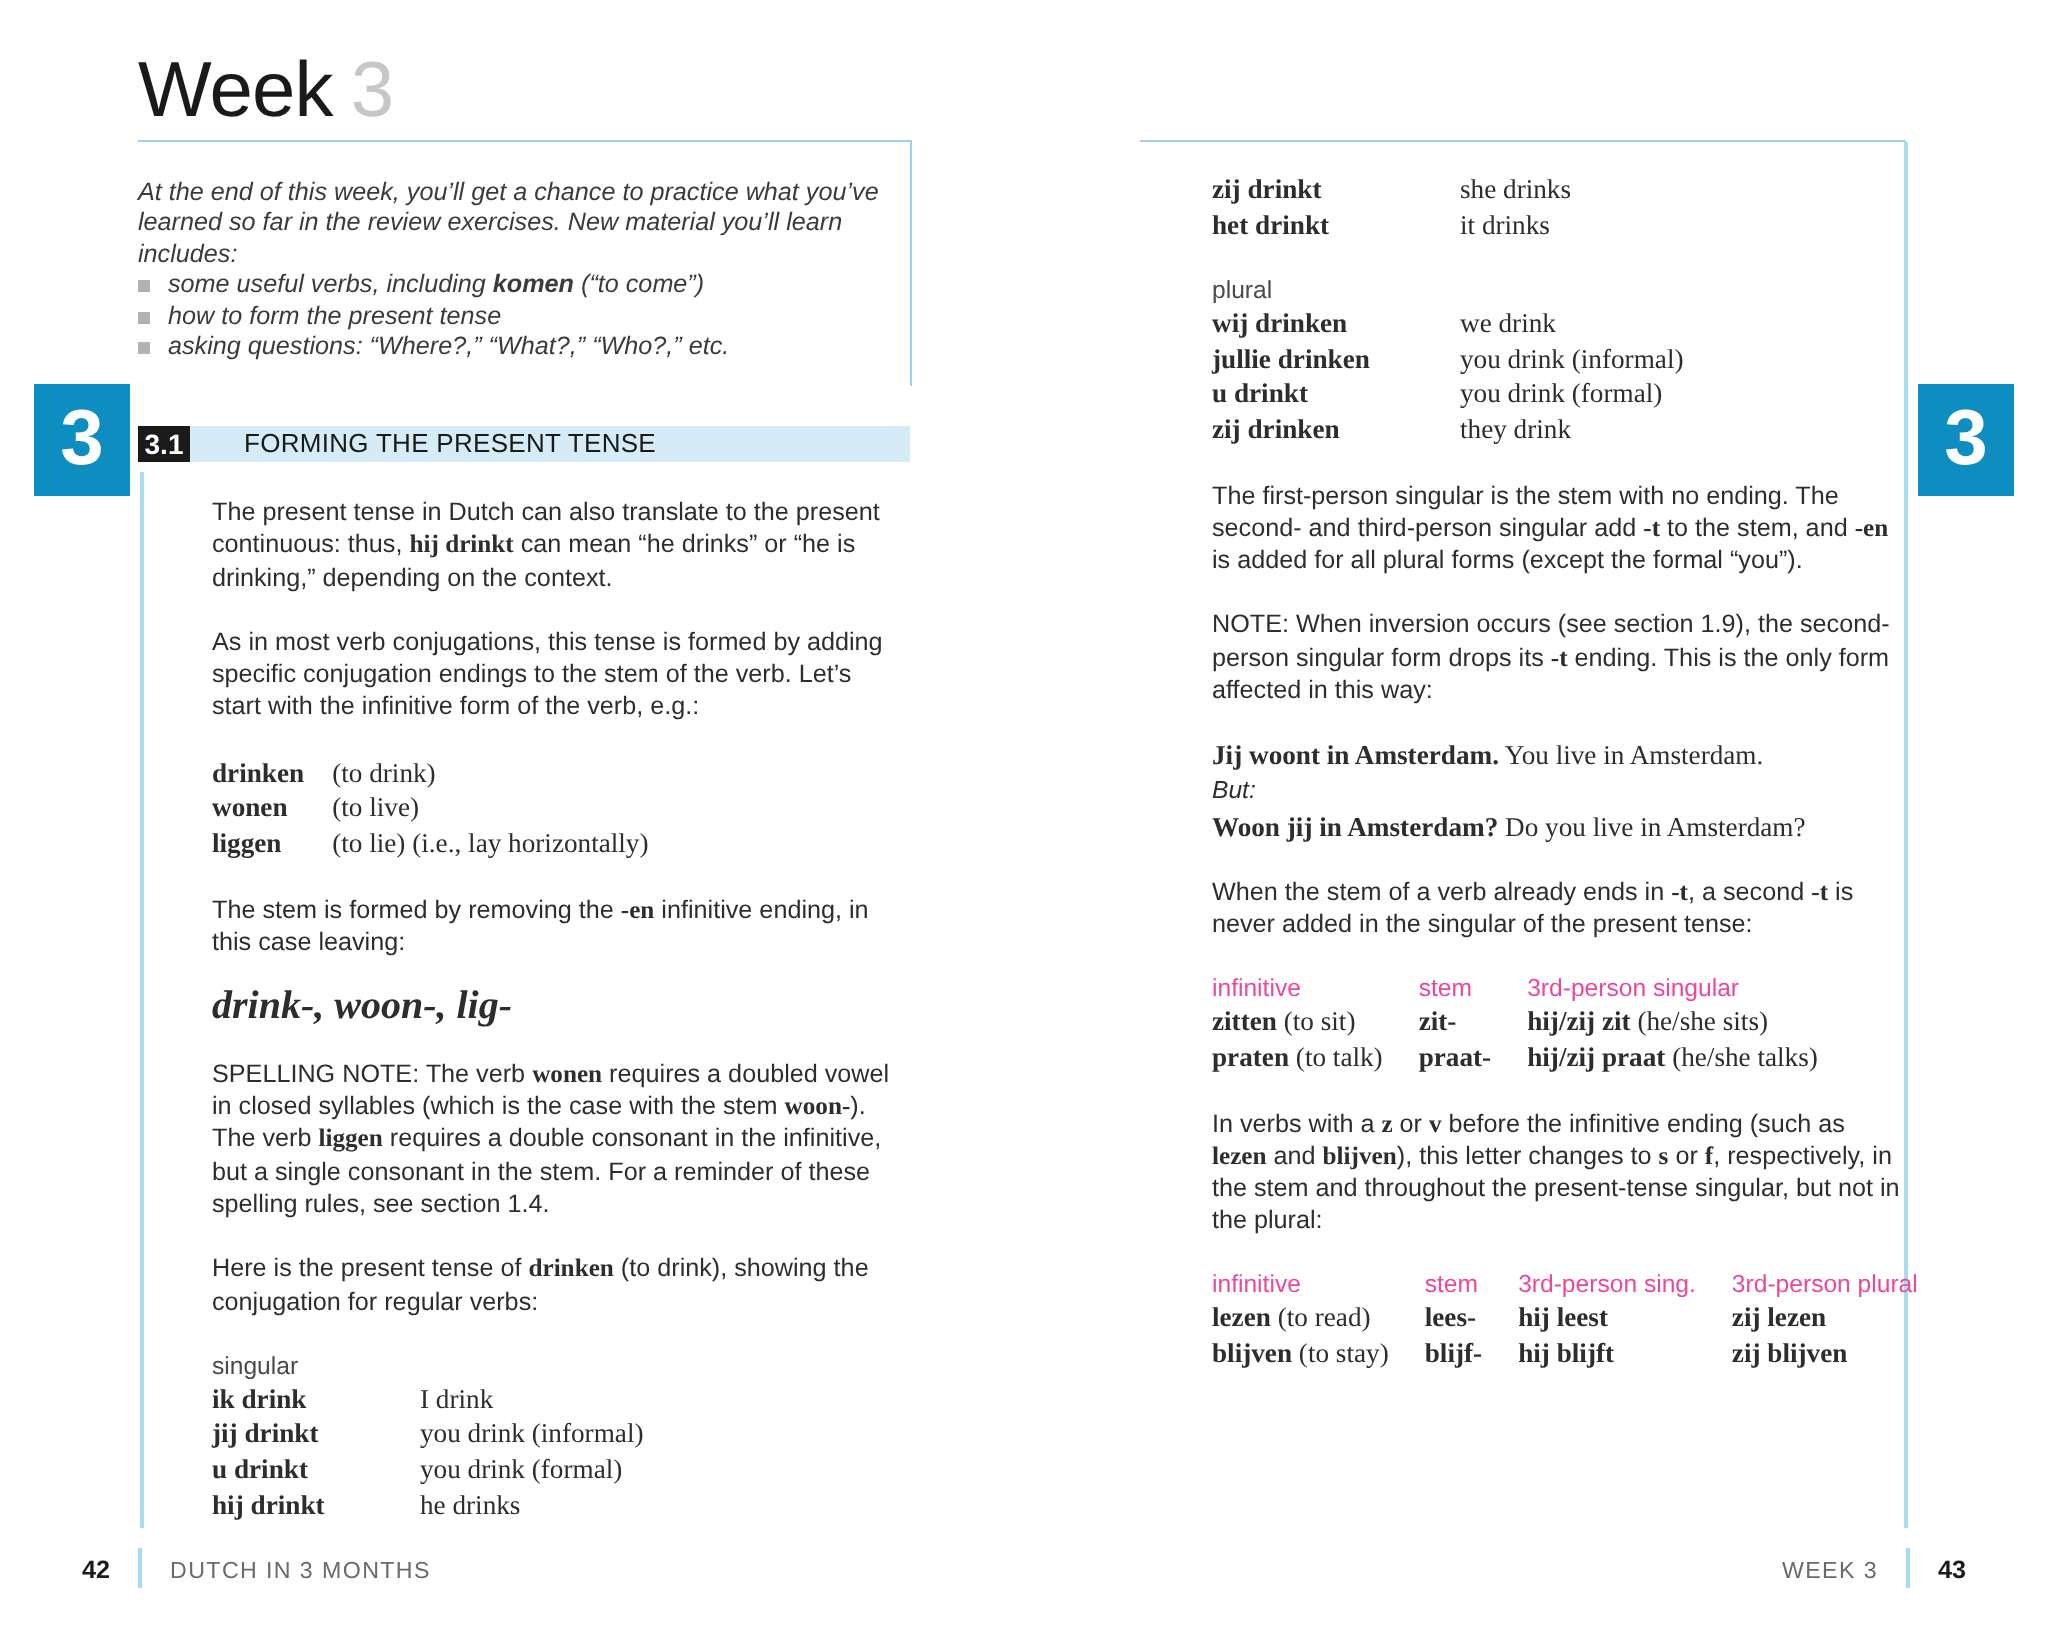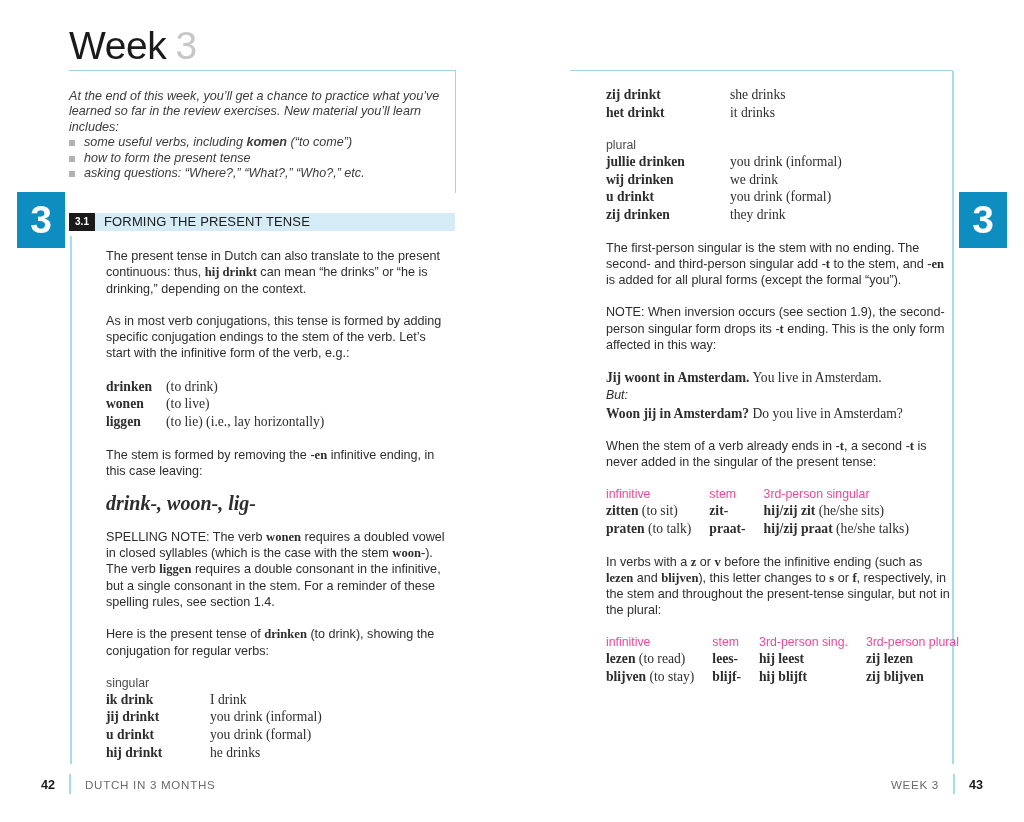--- a/index.html
+++ b/index.html
@@ -100,28 +100,28 @@
     left: 69px; top: 213px;
     width: 386px; height: 18px;
     background: #d5ecf7;
   }
   .sec-num {
     position: absolute;
     left: 69px; top: 213px;
     width: 26px; height: 18px;
     background: #1a1a1a;
     color: #ffffff;
-    font-size: 10px;
+    font-size: 14px;
     font-weight: bold;
     line-height: 18px;
     text-align: center;
   }
   .sec-title {
     position: absolute;
-    left: 104px; top: 213px;
+    left: 122px; top: 213px;
     height: 18px; line-height: 18px;
     font-size: 13px;
     letter-spacing: 0.15px;
     color: #1a1a1a;
     white-space: nowrap;
   }
 
   
   .vrule {
     position: absolute;
@@ -358,26 +358,26 @@
         <td class="term">het drinkt</td>
         <td class="gloss">it drinks</td>
       </tr>
     </tbody>
       </table>
 
     <div class="label-sm">plural</div>
     <table class="wordlist conj-r">
       <tbody>
           <tr>
+        <td class="term">wij drinken</td>
+        <td class="gloss">we drink</td>
+      </tr>
+      <tr>
         <td class="term">jullie drinken</td>
         <td class="gloss">you drink (informal)</td>
-      </tr>
-      <tr>
-        <td class="term">wij drinken</td>
-        <td class="gloss">we drink</td>
       </tr>
       <tr>
         <td class="term">u drinkt</td>
         <td class="gloss">you drink (formal)</td>
       </tr>
       <tr>
         <td class="term">zij drinken</td>
         <td class="gloss">they drink</td>
       </tr>
     </tbody>

